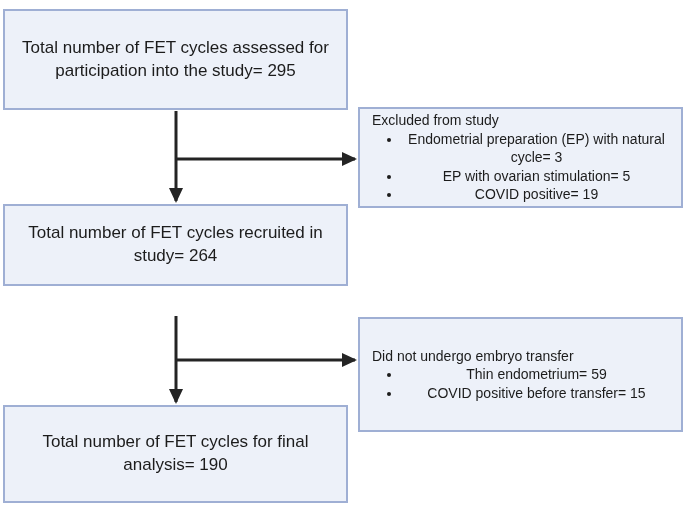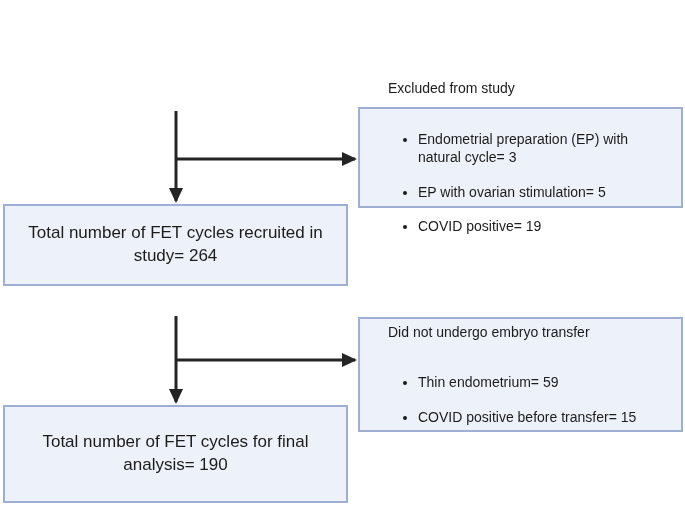--- a/index.html
+++ b/index.html
@@ -38,30 +38,31 @@
     width: 325px;
     font-size: 14px;
     line-height: 1.32;
     padding: 6px 10px 6px 12px;
     flex-direction: column;
     align-items: stretch;
     justify-content: center;
     text-align: left;
   }
   .side-box .side-title {
-    margin: 16px;
+    margin: 0;
   }
   .side-box ul {
     margin: 0;
     padding: 0 0 0 30px;
     list-style: disc;
   }
   .side-box li {
-    margin: 16px;
+    margin: 0;
     padding: 0;
+    text-align: center;
   }
   #box-assessed  { top: 9px;   height: 101px; }
   #box-recruited { top: 204px; height: 82px; }
   #box-final     { top: 405px; height: 98px; }
   #box-excluded  { top: 107px; height: 101px; }
   #box-no-transfer { top: 317px; height: 115px; }
   .arrow-layer {
     position: absolute;
     left: 0;
     top: 0;
@@ -80,20 +81,23 @@
       <marker id="arrowhead" markerUnits="userSpaceOnUse" markerWidth="15" markerHeight="14" refX="13" refY="7" orient="auto">
         <path d="M0,0 L15,7 L0,14 Z" fill="#242424"></path>
       </marker>
     </defs>
     <line x1="176" y1="111" x2="176" y2="201" stroke="#242424" stroke-width="3" marker-end="url(#arrowhead)"></line>
     <line x1="175" y1="159" x2="355" y2="159" stroke="#242424" stroke-width="3" marker-end="url(#arrowhead)"></line>
     <line x1="176" y1="316" x2="176" y2="402" stroke="#242424" stroke-width="3" marker-end="url(#arrowhead)"></line>
     <line x1="175" y1="360" x2="355" y2="360" stroke="#242424" stroke-width="3" marker-end="url(#arrowhead)"></line>
   </svg>
 
+  <div class="box main-box" id="box-assessed">
+    <span>Total number of FET cycles assessed for participation into the study= 295</span>
+  </div>
 
   <div class="box main-box" id="box-recruited">
     <span>Total number of FET cycles recruited in study= 264</span>
   </div>
 
   <div class="box main-box" id="box-final">
     <span>Total number of FET cycles for final analysis= 190</span>
   </div>
 
   <div class="box side-box" id="box-excluded">

